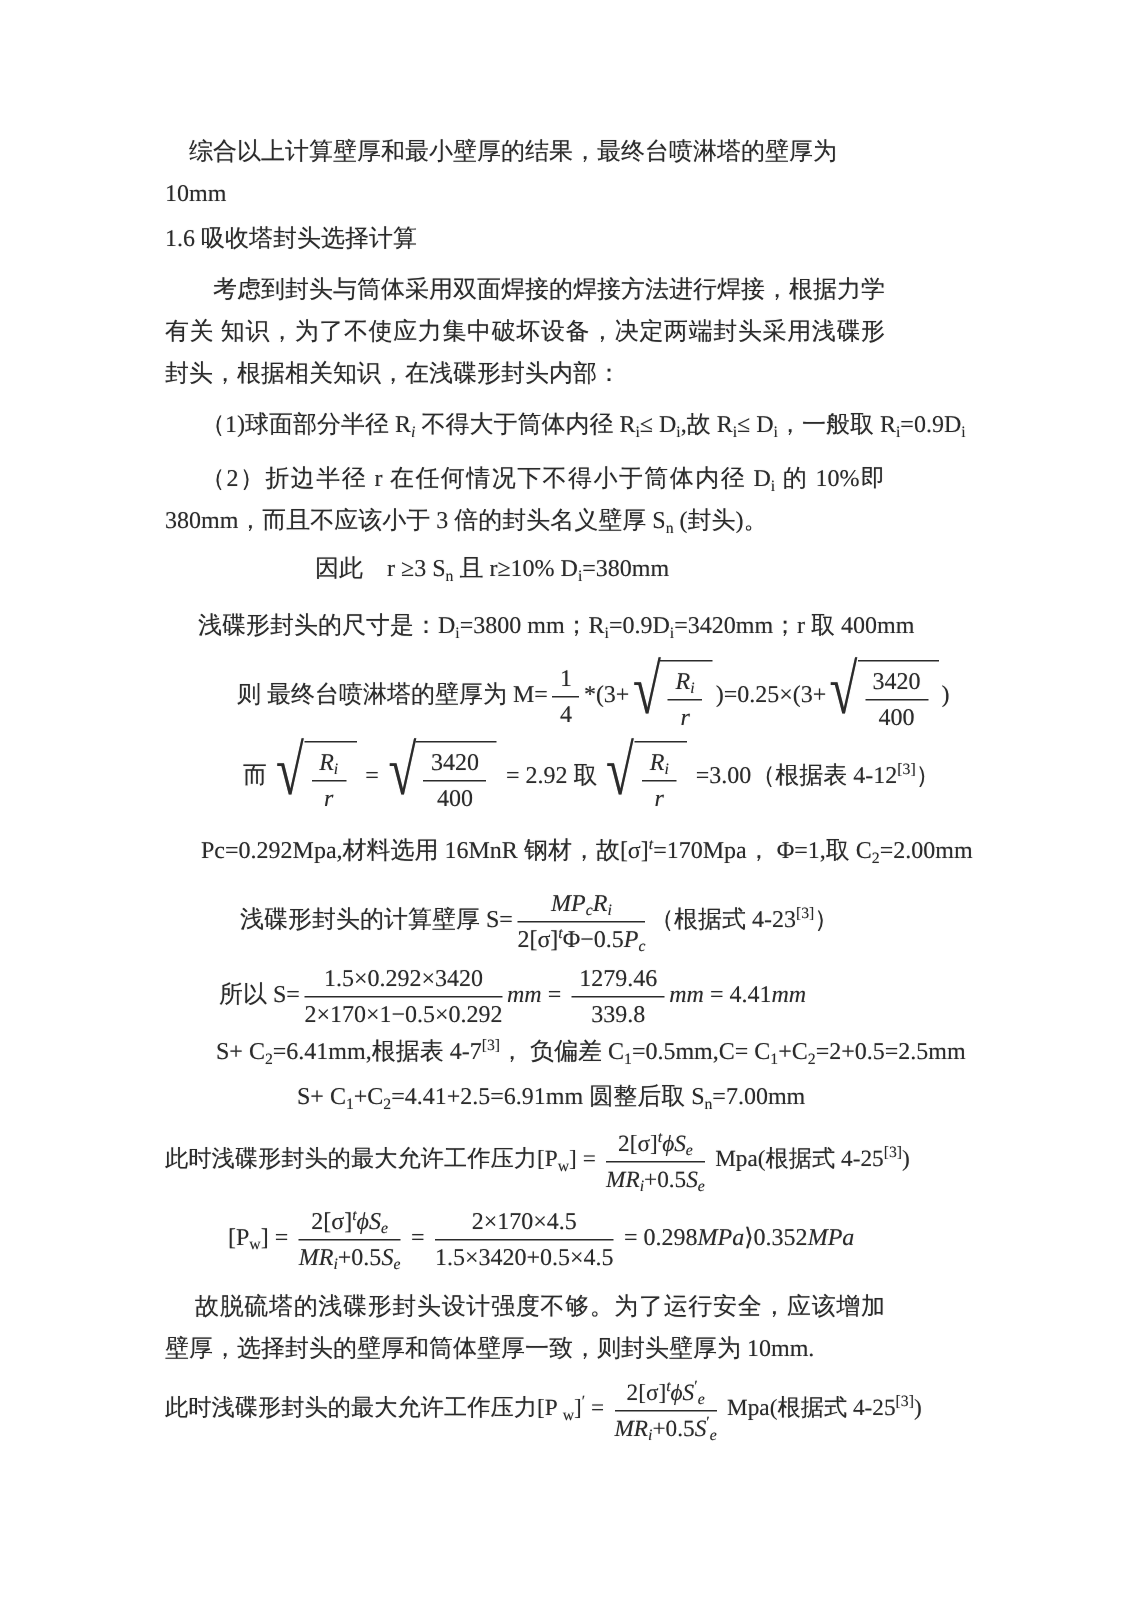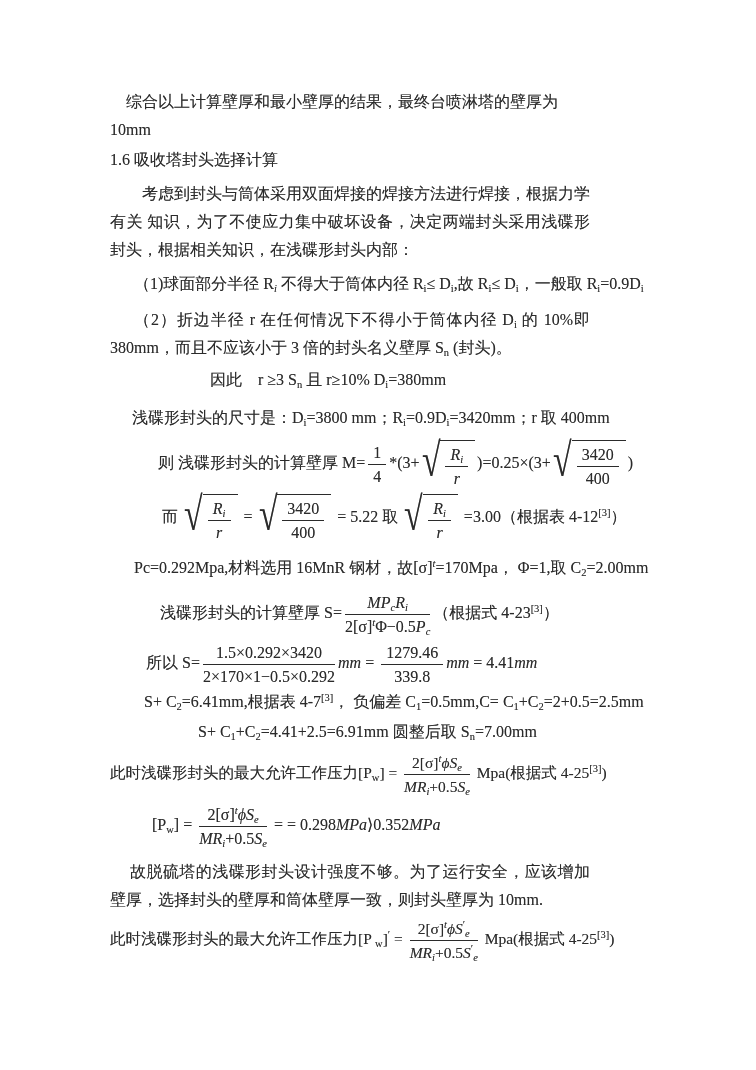--- a/index.html
+++ b/index.html
@@ -53,21 +53,21 @@
 <body style="background: rgb(255, 255, 255); color: rgb(43, 43, 43);">
 
 <div id="page">
     <div class="line" style="margin-top: 0px; text-indent: 16px;"><span>综合以上计算壁厚和最小壁厚的结果，最终台喷淋塔的壁厚为 10mm</span></div>
     <div class="line" style="margin-top: 2px; text-indent: 0px;"><span>1.6 吸收塔封头选择计算</span></div>
     <div class="line just" style="margin-top: 6px; text-indent: 32px;"><span>考虑到封头与筒体采用双面焊接的焊接方法进行焊接，根据力学有关 知识，为了不使应力集中破坏设备，决定两端封头采用浅碟形封头，根据相关知识，在浅碟形封头内部：</span></div>
     <div class="line nowrap" style="margin-top: 6px; text-indent: 24px;"><span>（1)球面部分半径 R</span><sub class="it">i</sub><span> 不得大于筒体内径 R</span><sub>i</sub><span>≤ D</span><sub>i</sub><span>,故 R</span><sub>i</sub><span>≤ D</span><sub>i</sub><span>，一般取 R</span><sub>i</sub><span>=0.9D</span><sub>i</sub></div>
     <div class="line just" style="margin-top: 8px; text-indent: 24px;"><span>（2）折边半径 r 在任何情况下不得小于筒体内径 D</span><sub>i</sub><span> 的 10%即 380mm，而且不应该小于 3 倍的封头名义壁厚 S</span><sub>n</sub><span> (封头)。</span></div>
     <div class="line nowrap" style="margin-top: 4px; text-indent: 100px;"><span>因此　r ≥3 S</span><sub>n</sub><span> 且 r≥10% D</span><sub>i</sub><span>=380mm</span></div>
     <div class="line nowrap" style="margin-top: 10px; text-indent: 22px; text-align: center;"><span>浅碟形封头的尺寸是：D</span><sub>i</sub><span>=3800 mm；R</span><sub>i</sub><span>=0.9D</span><sub>i</sub><span>=3420mm；r 取 400mm</span></div>
-    <div class="line nowrap" style="margin-top: 8px; text-indent: 48px;"><span>则 浅碟形封头的计算壁厚 M=</span><span class="frac">
+    <div class="line nowrap" style="margin-top: 8px; text-indent: 48px;"><span>则 最终台喷淋塔的壁厚为 M=</span><span class="frac">
         <span class="num"><span>1</span></span>
         <span class="den"><span>4</span></span>
       </span><span>*(3+</span><span class="sqrt tall">
         <span class="rad">√</span>
         <span class="box"><span class="frac">
             <span class="num"><span class="it">R</span><sub class="it">i</sub></span>
             <span class="den"><span class="it">r</span></span>
           </span></span>
       </span><span>)=0.25×(3+</span><span class="sqrt tall">
         <span class="rad">√</span>
@@ -81,21 +81,21 @@
         <span class="box"><span class="frac">
             <span class="num"><span class="it">R</span><sub class="it">i</sub></span>
             <span class="den"><span class="it">r</span></span>
           </span></span>
       </span><span> = </span><span class="sqrt tall">
         <span class="rad">√</span>
         <span class="box"><span class="frac">
             <span class="num"><span>3420</span></span>
             <span class="den"><span>400</span></span>
           </span></span>
-      </span><span> = 5.22 取 </span><span class="sqrt tall">
+      </span><span> = 2.92 取 </span><span class="sqrt tall">
         <span class="rad">√</span>
         <span class="box"><span class="frac">
             <span class="num"><span class="it">R</span><sub class="it">i</sub></span>
             <span class="den"><span class="it">r</span></span>
           </span></span>
       </span><span> =3.00（根据表 4-12</span><sup>[3]</sup><span>）</span></div>
     <div class="line nowrap" style="margin-top: 12px; text-indent: 24px;"><span>Pc=0.292Mpa,材料选用 16MnR 钢材，故[σ]</span><sup class="it">t</sup><span>=170Mpa， Φ=1,取 C</span><sub>2</sub><span>=2.00mm</span></div>
     <div class="line nowrap" style="margin-top: 10px; text-indent: 50px;"><span>浅碟形封头的计算壁厚 S=</span><span class="frac">
         <span class="num"><span class="it">MP</span><sub class="it">c</sub><span class="it">R</span><sub class="it">i</sub></span>
         <span class="den"><span>2[σ]</span><sup class="it">t</sup><span>Φ−0.5</span><span class="it">P</span><sub class="it">c</sub></span>
@@ -109,19 +109,22 @@
       </span><span class="it">mm</span><span> = 4.41</span><span class="it">mm</span></div>
     <div class="line nowrap" style="margin-top: 2px; text-indent: 34px;"><span>S+ C</span><sub>2</sub><span>=6.41mm,根据表 4-7</span><sup>[3]</sup><span>， 负偏差 C</span><sub>1</sub><span>=0.5mm,C= C</span><sub>1</sub><span>+C</span><sub>2</sub><span>=2+0.5=2.5mm</span></div>
     <div class="line nowrap" style="margin-top: 2px; text-indent: 88px;"><span>S+ C</span><sub>1</sub><span>+C</span><sub>2</sub><span>=4.41+2.5=6.91mm 圆整后取 S</span><sub>n</sub><span>=7.00mm</span></div>
     <div class="line nowrap" style="margin-top: 6px; text-indent: 0px; font-size: 15.5px;"><span>此时浅碟形封头的最大允许工作压力[P</span><sub>w</sub><span>] = </span><span class="frac">
         <span class="num"><span>2[σ]</span><sup class="it">t</sup><span class="it">ϕS</span><sub class="it">e</sub></span>
         <span class="den"><span class="it">MR</span><sub class="it">i</sub><span>+0.5</span><span class="it">S</span><sub class="it">e</sub></span>
       </span><span> Mpa(根据式 4-25</span><sup>[3]</sup><span>)</span></div>
     <div class="line nowrap" style="margin-top: 8px; text-indent: 42px;"><span>[P</span><sub>w</sub><span>] = </span><span class="frac">
         <span class="num"><span>2[σ]</span><sup class="it">t</sup><span class="it">ϕS</span><sub class="it">e</sub></span>
         <span class="den"><span class="it">MR</span><sub class="it">i</sub><span>+0.5</span><span class="it">S</span><sub class="it">e</sub></span>
-      </span><span> = </span><span> = 0.298</span><span class="it">MPa</span><span>⟩0.352</span><span class="it">MPa</span></div>
+      </span><span> = </span><span class="frac">
+        <span class="num"><span>2×170×4.5</span></span>
+        <span class="den"><span>1.5×3420+0.5×4.5</span></span>
+      </span><span> = 0.298</span><span class="it">MPa</span><span>⟩0.352</span><span class="it">MPa</span></div>
     <div class="line just" style="margin-top: 10px; text-indent: 20px;"><span>故脱硫塔的浅碟形封头设计强度不够。为了运行安全，应该增加壁厚，选择封头的壁厚和筒体壁厚一致，则封头壁厚为 10mm.</span></div>
     <div class="line nowrap" style="margin-top: 4px; text-indent: 0px; font-size: 15.5px;"><span>此时浅碟形封头的最大允许工作压力[P </span><sub>w</sub><span>]</span><sup>′</sup><span> = </span><span class="frac">
         <span class="num"><span>2[σ]</span><sup class="it">t</sup><span class="it">ϕS</span><sup>′</sup><sub class="it">e</sub></span>
         <span class="den"><span class="it">MR</span><sub class="it">i</sub><span>+0.5</span><span class="it">S</span><sup>′</sup><sub class="it">e</sub></span>
       </span><span> Mpa(根据式 4-25</span><sup>[3]</sup><span>)</span></div>
   </div>
 
 </body></html>

